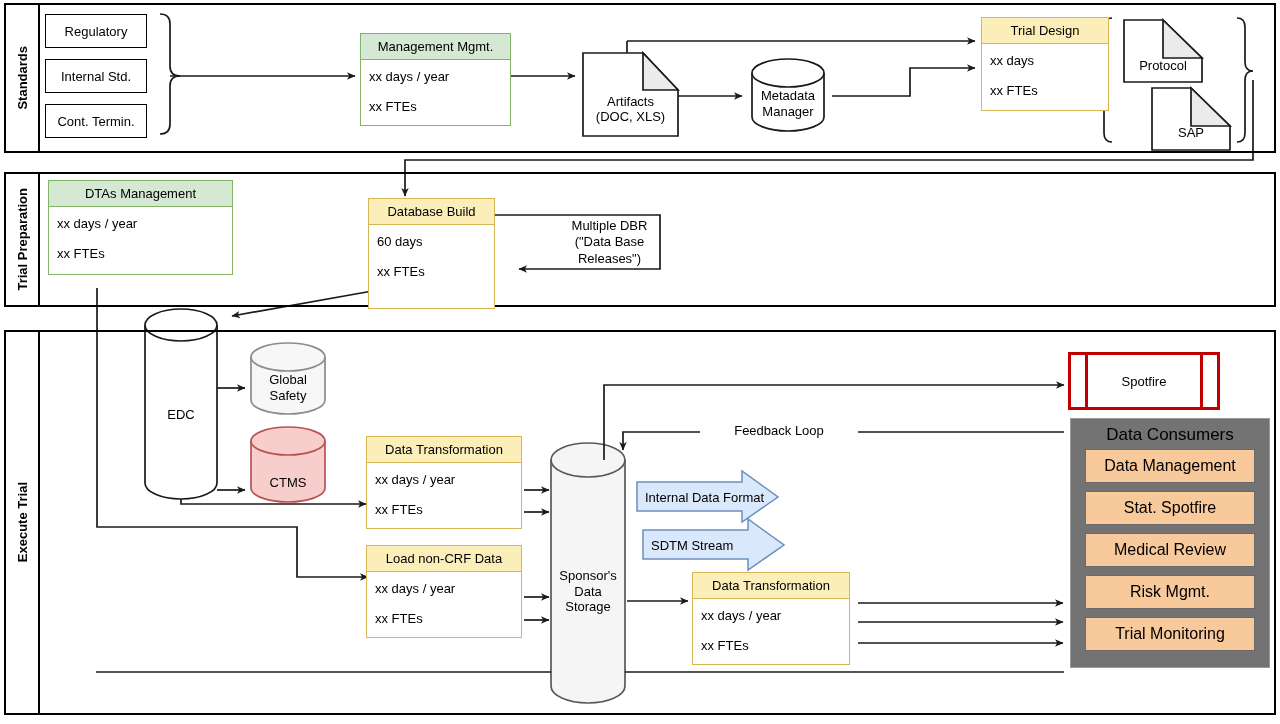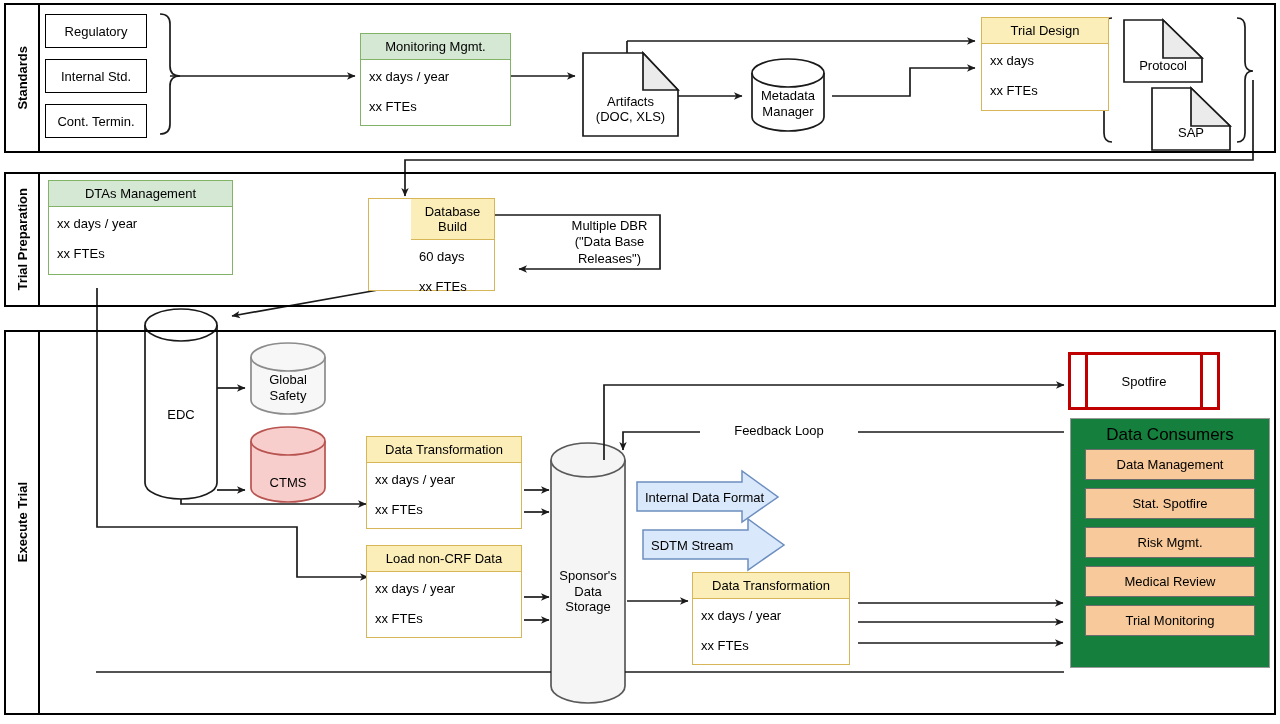--- a/index.html
+++ b/index.html
@@ -15,24 +15,24 @@
   .card{position:absolute;box-sizing:border-box;border:1px solid #d6b656;background:#fff;}
   .card .hd{font-size:13px;text-align:center;padding:5px 2px;box-sizing:border-box;}
   .card .row{font-size:13px;padding:3px 8px;box-sizing:border-box;}
   .card.green{border-color:#82b366;}
   .card.green .hd{background:#d5e8d4;border-bottom:1px solid #82b366;}
   .card.yellow{border-color:#d6b656;}
   .card.yellow .hd{background:#fbeeb8;border-bottom:1px solid #d6b656;}
   .plainbox{position:absolute;box-sizing:border-box;border:1px solid #000;background:#fff;
       display:flex;align-items:center;justify-content:center;font-size:13px;}
   .txt{position:absolute;font-size:13px;text-align:center;line-height:1.25;}
-  .consumers{position:absolute;box-sizing:border-box;border:1px solid #999;background:#15803d;}
+  .consumers{position:absolute;box-sizing:border-box;border:1px solid #999;background:#737373;}
   .consumers .title{font-size:17px;text-align:center;padding:6px 0 4px;}
   .consumers .item{margin:0 14px 8px;border:1px solid #6b6b6b;background:#f8c99a;
-      font-size:13px;text-align:center;padding:7px 0;box-sizing:border-box;}
+      font-size:16px;text-align:center;padding:7px 0;box-sizing:border-box;}
   .spotfire{position:absolute;box-sizing:border-box;border:3px solid #c00000;background:#fff;}
   .spotfire .inner{position:absolute;left:14px;right:14px;top:-1px;bottom:-1px;border-left:3px solid #c00000;
       border-right:3px solid #c00000;box-sizing:border-box;}
   .spotfire .lbl{position:absolute;left:0;right:0;top:0;bottom:0;display:flex;align-items:center;
       justify-content:center;font-size:13px;text-align:center;}
   .barrow{position:absolute;}
   .barrow .lbl{position:absolute;left:8px;top:50%;transform:translateY(-50%);font-size:13px;white-space:nowrap;}
   .cyl-lbl{position:absolute;text-align:center;font-size:13px;line-height:1.2;}
   .doc-lbl{position:absolute;text-align:center;font-size:13px;}
 </style>
@@ -168,21 +168,21 @@
     <span>Regulatory</span>
   </div>
   <div class="plainbox" style="left:45px;top:59px;width:102px;height:34px;">
     <span>Internal Std.</span>
   </div>
   <div class="plainbox" style="left:45px;top:104px;width:102px;height:34px;">
     <span>Cont. Termin.</span>
   </div>
 
   <div class="card green" style="left:360px;top:33px;width:151px;height:93px;">
-    <div class="hd">Monitoring Mgmt.</div>
+    <div class="hd">Management Mgmt.</div>
     <div class="row" style="padding-top:9px;">xx days / year</div>
     <div class="row" style="padding-top:12px;">xx FTEs</div>
   </div>
 
   <div class="doc-lbl" style="left:583px;top:94px;width:95px;">
     <div>Artifacts</div>
     <div>(DOC, XLS)</div>
   </div>
 
   <div class="cyl-lbl" style="left:752px;top:88px;width:72px;">
@@ -202,21 +202,21 @@
   <div class="doc-lbl" style="left:1152px;top:125px;width:78px;">
     <span>SAP</span>
   </div>
 
   <div class="card green" style="left:48px;top:180px;width:185px;height:95px;">
     <div class="hd">DTAs Management</div>
     <div class="row" style="padding-top:9px;">xx days / year</div>
     <div class="row" style="padding-top:12px;">xx FTEs</div>
   </div>
 
-  <div class="card yellow" style="left:368px;top:198px;width:127px;height:93px;padding-left:42px;">
+  <div class="card yellow" style="left:368px;top:198px;width:127px;height:111px;">
     <div class="hd">Database Build</div>
     <div class="row" style="padding-top:9px;">60 days</div>
     <div class="row" style="padding-top:12px;">xx FTEs</div>
   </div>
 
   <div class="txt" style="left:522px;top:218px;width:175px;">
     <div>Multiple DBR</div>
     <div>("Data Base</div>
     <div>Releases")</div>
   </div>
@@ -269,18 +269,18 @@
 
   <div class="spotfire" style="left:1068px;top:352px;width:152px;height:58px;">
     <div class="inner"></div>
     <div class="lbl">Spotfire</div>
   </div>
 
   <div class="consumers" style="left:1070px;top:418px;width:200px;height:250px;">
     <div class="title">Data Consumers</div>
     <div class="item">Data Management</div>
     <div class="item">Stat. Spotfire</div>
+    <div class="item">Medical Review</div>
     <div class="item">Risk Mgmt.</div>
-    <div class="item">Medical Review</div>
     <div class="item">Trial Monitoring</div>
   </div>
 
 </div>
 
 </body></html>

